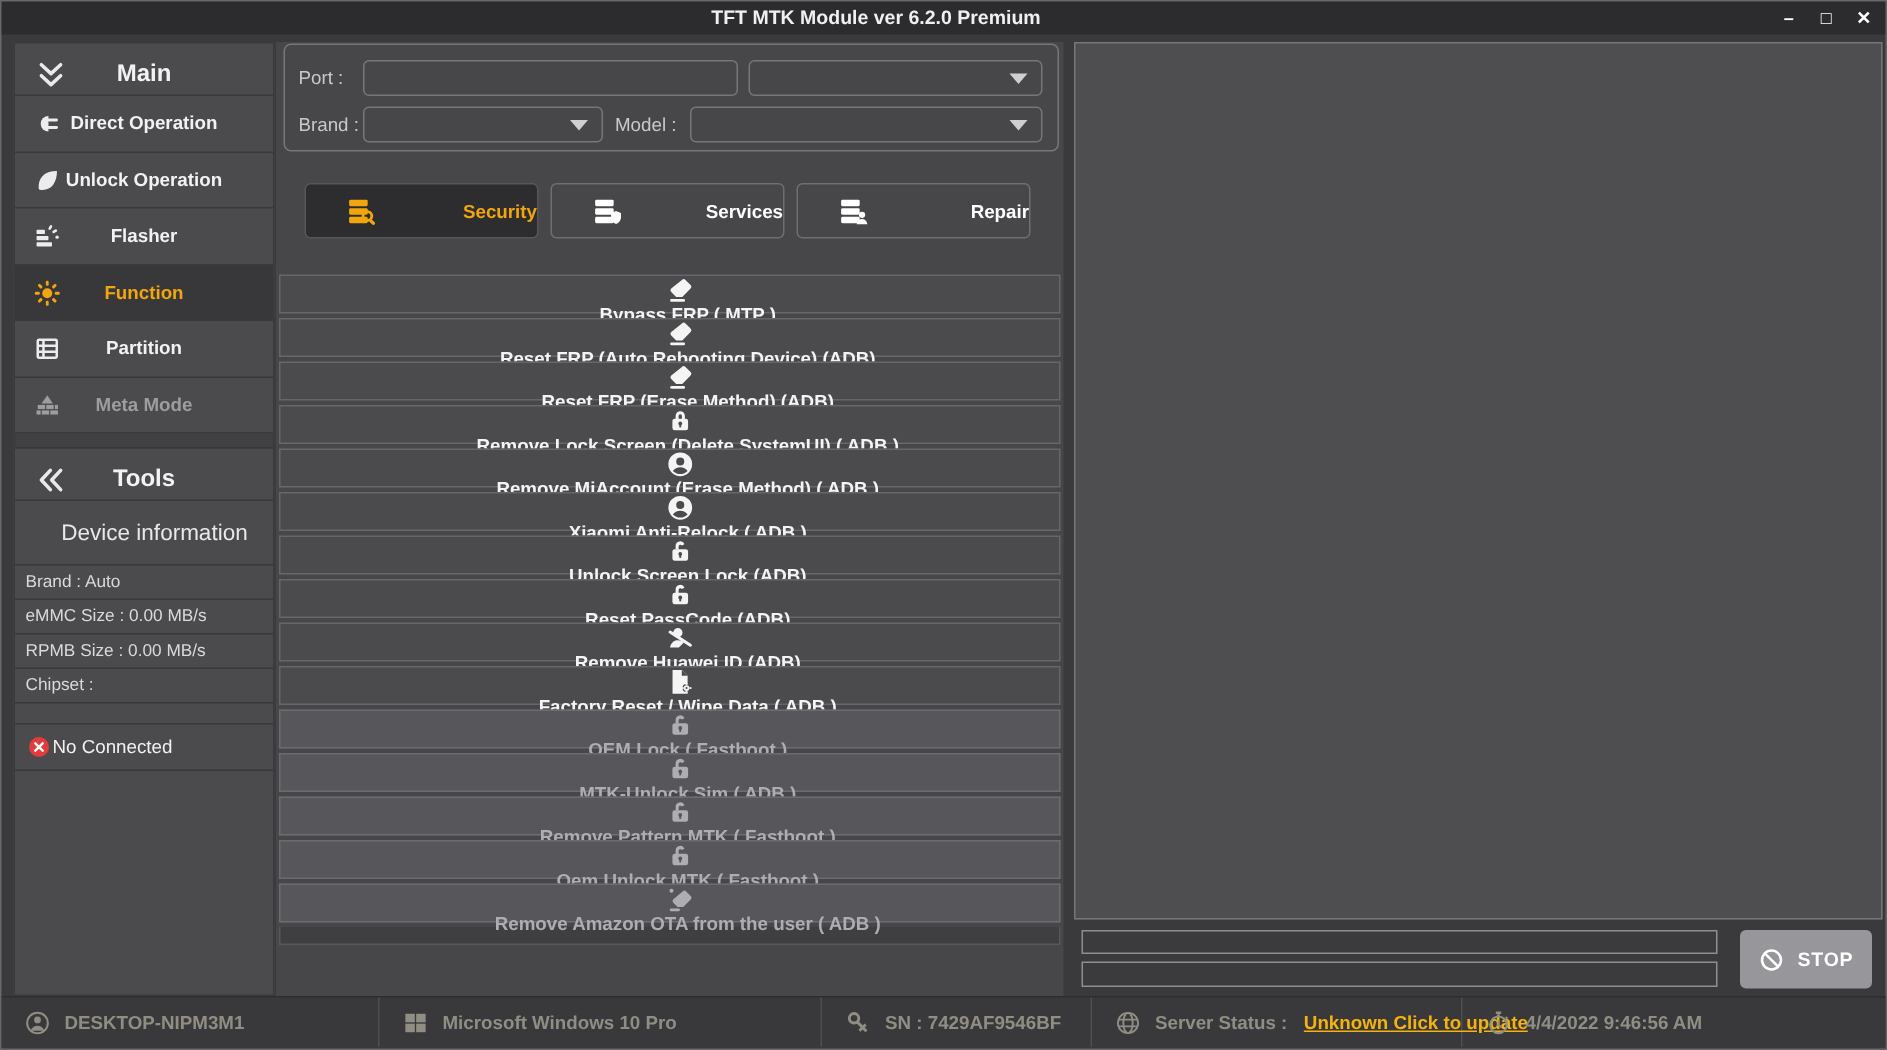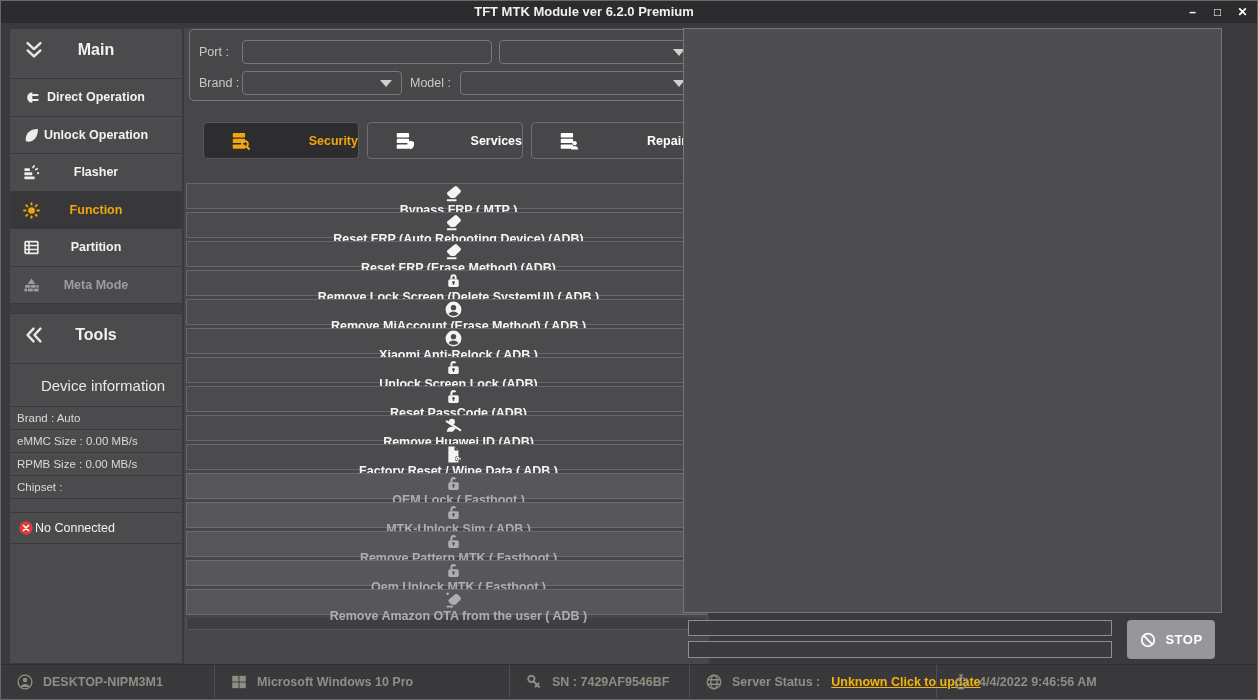--- a/index.html
+++ b/index.html
@@ -5,21 +5,21 @@
   html,body{margin:0;padding:0;background:#222;}
   *{box-sizing:border-box;font-family:"Liberation Sans",sans-serif;}
   .window{position:relative;width:1258px;height:700px;background:#3a3a3d;border:1px solid #68686c;overflow:hidden;cursor:default;}
   .titlebar{position:absolute;left:0;top:0;right:0;height:22px;background:#2c2c2f;}
   .title{position:absolute;left:0;right:90px;top:0;height:22px;line-height:22px;text-align:center;color:#f0f0f0;font-size:13px;font-weight:bold;}
   .win-controls{position:absolute;right:8px;top:0;height:22px;display:flex;gap:12px;align-items:center;}
   .win-btn{color:#fff;font-size:12px;width:13px;text-align:center;cursor:pointer;font-weight:bold;}
 
   
   .sidebar{position:absolute;left:8px;top:27px;width:174px;height:636px;background:#4b4b4e;border:1px solid #3a3a3d;}
-  .side-header{position:relative;height:50px;border-bottom:1px solid #39393c;}
+  .side-header{position:relative;height:35px;border-bottom:1px solid #39393c;}
   .side-header .icon{position:absolute;left:13px;top:10px;width:22px;height:22px;color:#e9e9e9;}
   .side-header .hlabel{display:block;width:100%;line-height:41px;text-align:center;color:#f2f2f2;font-size:16px;font-weight:bold;}
   .side-item{position:relative;height:37.5px;border-bottom:1px solid #39393c;cursor:pointer;}
   .side-item .icon{position:absolute;left:12px;top:9px;width:19px;height:19px;color:#ececec;}
   .side-item .ilabel{display:block;width:100%;line-height:37.5px;text-align:center;color:#f2f2f2;font-size:12.5px;font-weight:bold;}
   .side-item.active{background:#38383b;}
   .side-item.active .ilabel,.side-item.active .icon{color:var(--accent,#f2a60d);}
   .side-item.dimmed .ilabel,.side-item.dimmed .icon{color:#9d9da0;}
   .side-gap{height:10px;background:#414144;border-bottom:1px solid #39393c;}
   .devinfo-title{height:43px;line-height:43px;text-align:center;color:#e8e8e8;font-size:15px;border-bottom:1px solid #39393c;padding-left:14px;}
@@ -45,21 +45,21 @@
   .op-row{position:relative;height:26px;margin-bottom:3px;background:#4b4b4e;border:1px solid #67676b;display:flex;align-items:center;padding-left:13px;cursor:pointer;flex-direction:column;}
   .op-row .icon{width:19px;height:19px;color:#f4f4f4;flex:none;}
   .op-row .olabel{margin-left:11px;color:#f4f4f4;font-size:12.5px;font-weight:bold;white-space:nowrap;}
   .op-row.disabled{background:#57575b;border-color:#6c6c70;}
   .op-row.disabled .icon,.op-row.disabled .olabel{color:#aeaeb2;}
   .op-row .hole{fill:#4b4b4e;}
   .op-row.disabled .hole{fill:#57575b;}
   .oplist-rest{height:12px;background:#3f3f42;border:1px solid #58585c;border-top:none;}
 
   
-  .right{position:absolute;left:679px;top:27px;width:545px;height:636px;}
+  .right{position:absolute;left:712px;top:27px;width:545px;height:636px;}
   .log-panel{position:absolute;left:3px;top:0;width:539px;height:585px;background:#4e4e51;border:1px solid #75757a;}
   .pbar{position:absolute;left:8px;width:424px;background:#3b3b3e;border:1px solid #8e8e92;overflow:hidden;}
   .pbar1{top:592px;height:16px;}
   .pbar2{top:613px;height:17px;}
   .pfill{height:100%;background:var(--accent,#f2a60d);}
   .stop-btn{position:absolute;left:447px;top:592px;width:88px;height:39px;background:#97979b;border-radius:4px;display:flex;align-items:center;justify-content:center;gap:8px;cursor:pointer;}
   .stop-btn .icon{width:18px;height:18px;color:#fff;}
   .stop-btn .slabel{color:#fff;font-size:13px;font-weight:bold;letter-spacing:.5px;}
 
   
@@ -457,21 +457,21 @@
           <svg viewBox="0 0 24 24" fill="none" stroke="currentColor" stroke-width="2.3">
             <circle cx="12" cy="12" r="8.4"></circle>
             <path d="M6.3 6.3l11.4 11.4"></path>
           </svg>
         </span>
       <span class="slabel">STOP</span>
     </div>
   </section>
 
   <footer class="statusbar">
-    <div class="sb-sec" style="width:214px;">
+    <div class="sb-sec" style="width:252px;">
       <span class="icon">
           <svg viewBox="0 0 24 24" fill="none" stroke="currentColor" stroke-width="1.8">
             <circle cx="12" cy="12" r="9.2"></circle>
             <circle cx="12" cy="9.3" r="3" fill="currentColor" stroke="none"></circle>
             <path d="M5.9 18.8c1.2-2.9 3.4-4.3 6.1-4.3s4.9 1.4 6.1 4.3z" fill="currentColor" stroke="none"></path>
           </svg>
         </span>
       <span>DESKTOP-NIPM3M1</span>
     </div>
     <div class="sb-sec" style="width:295px;">

